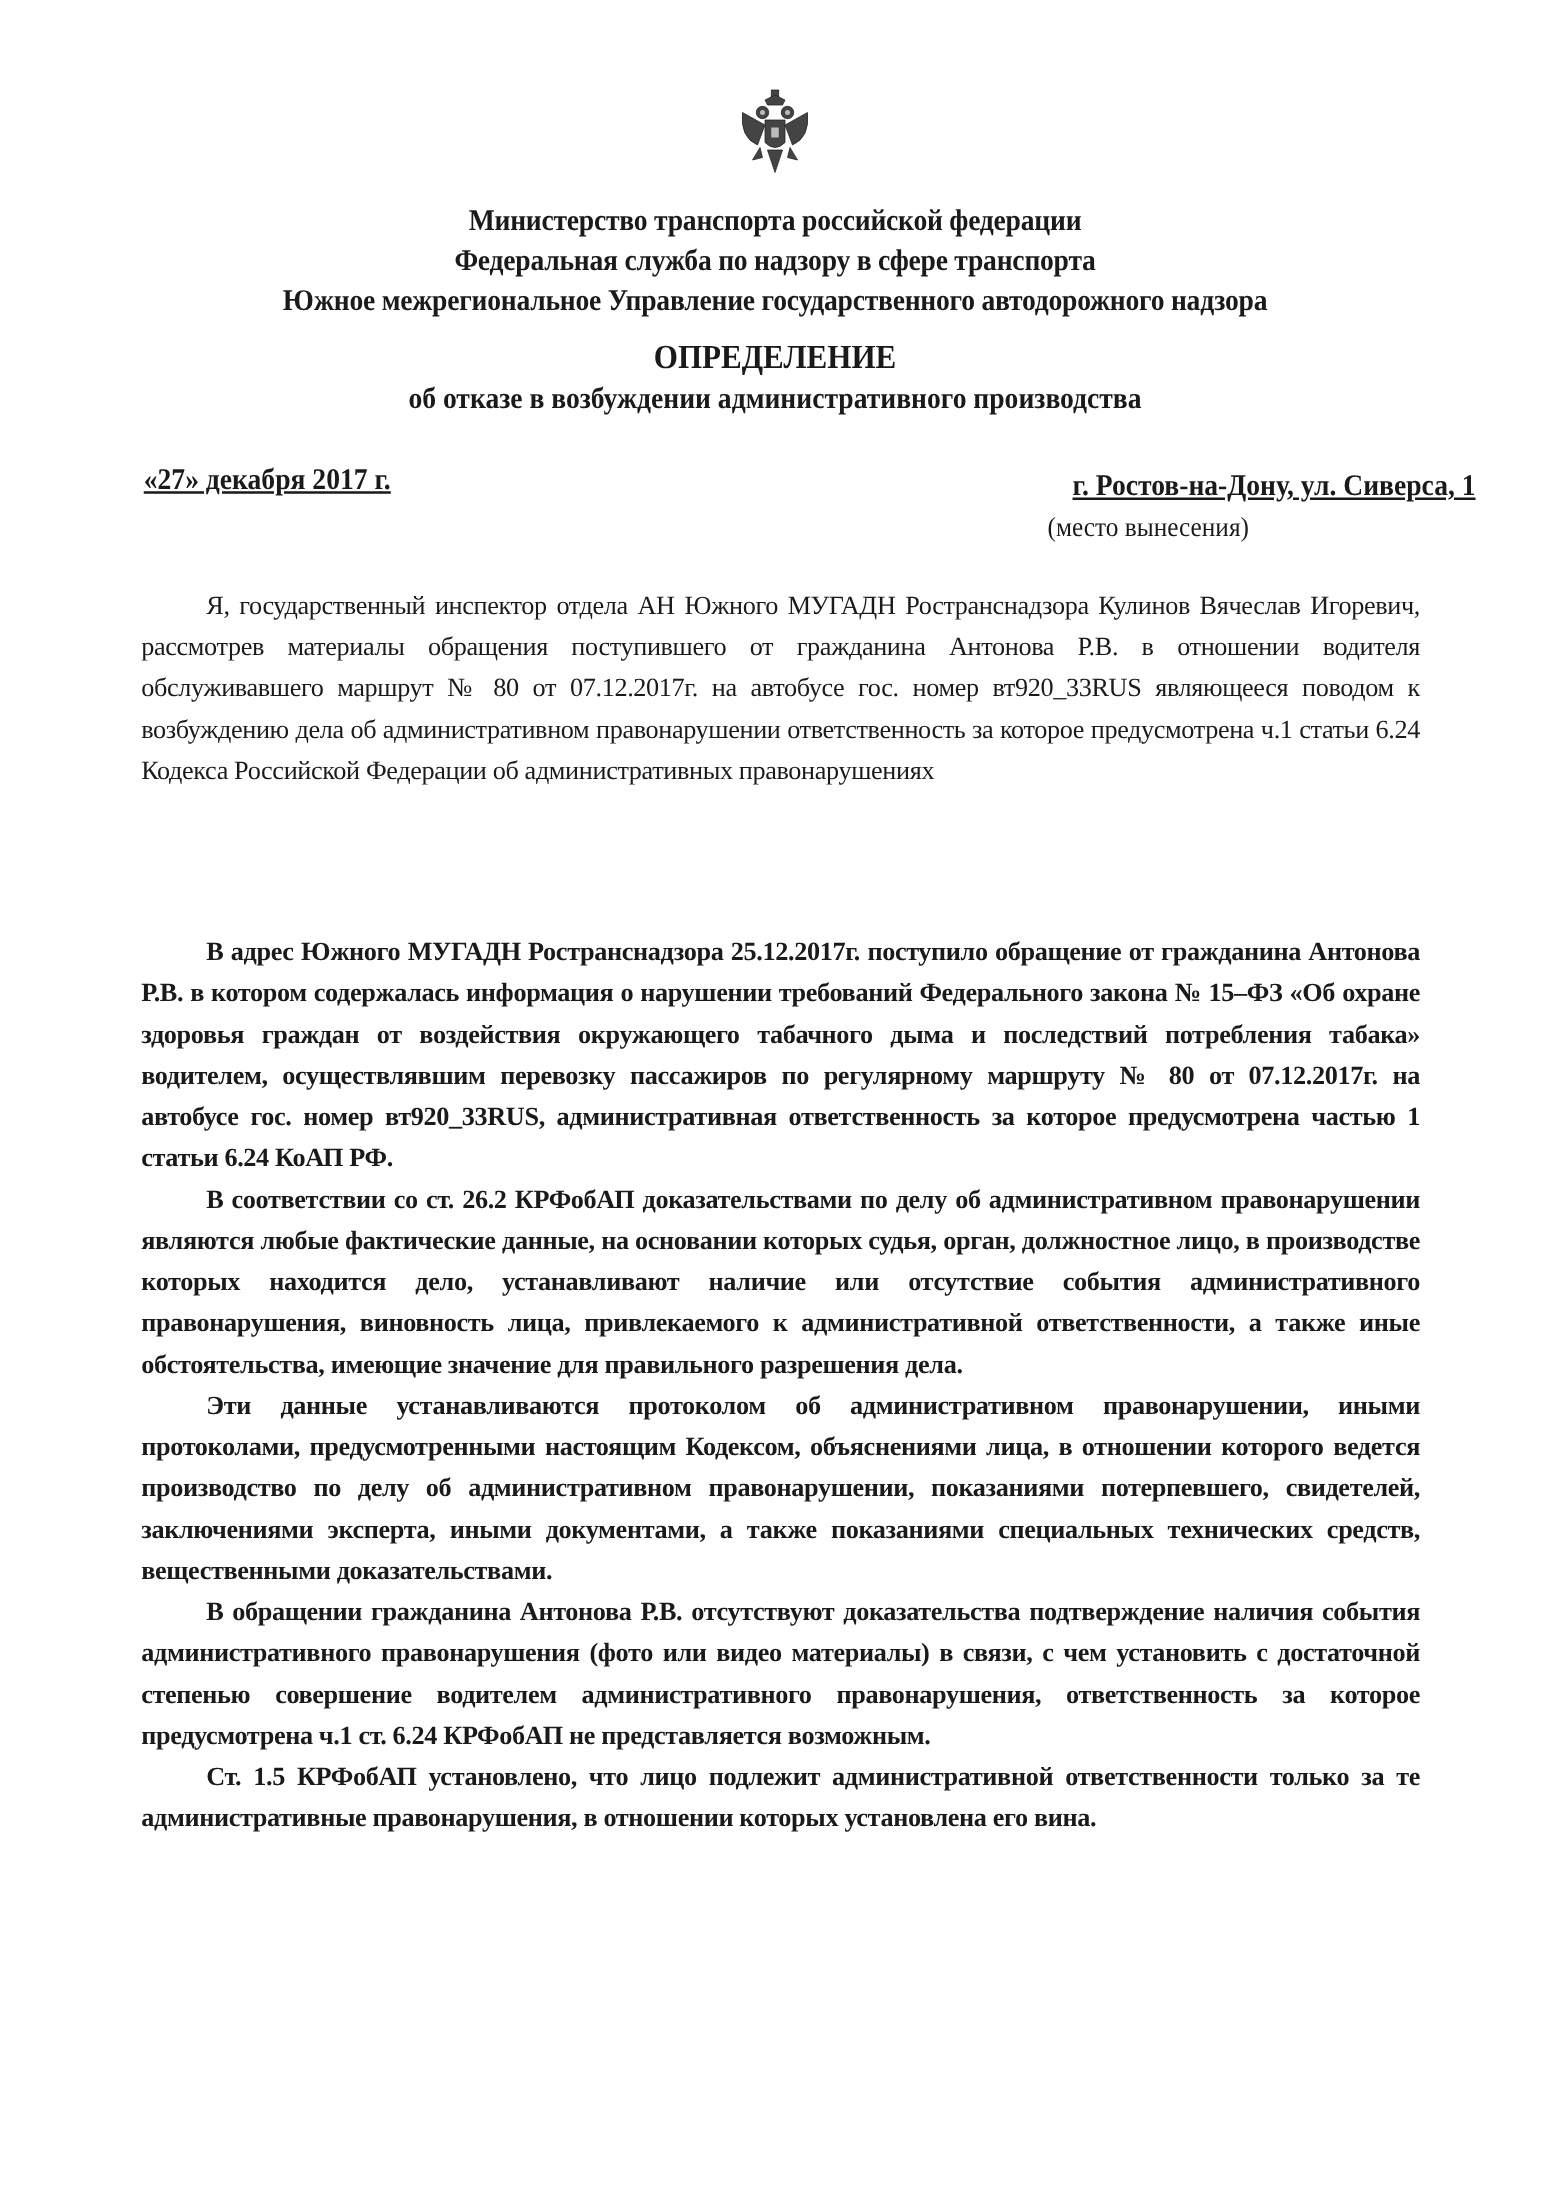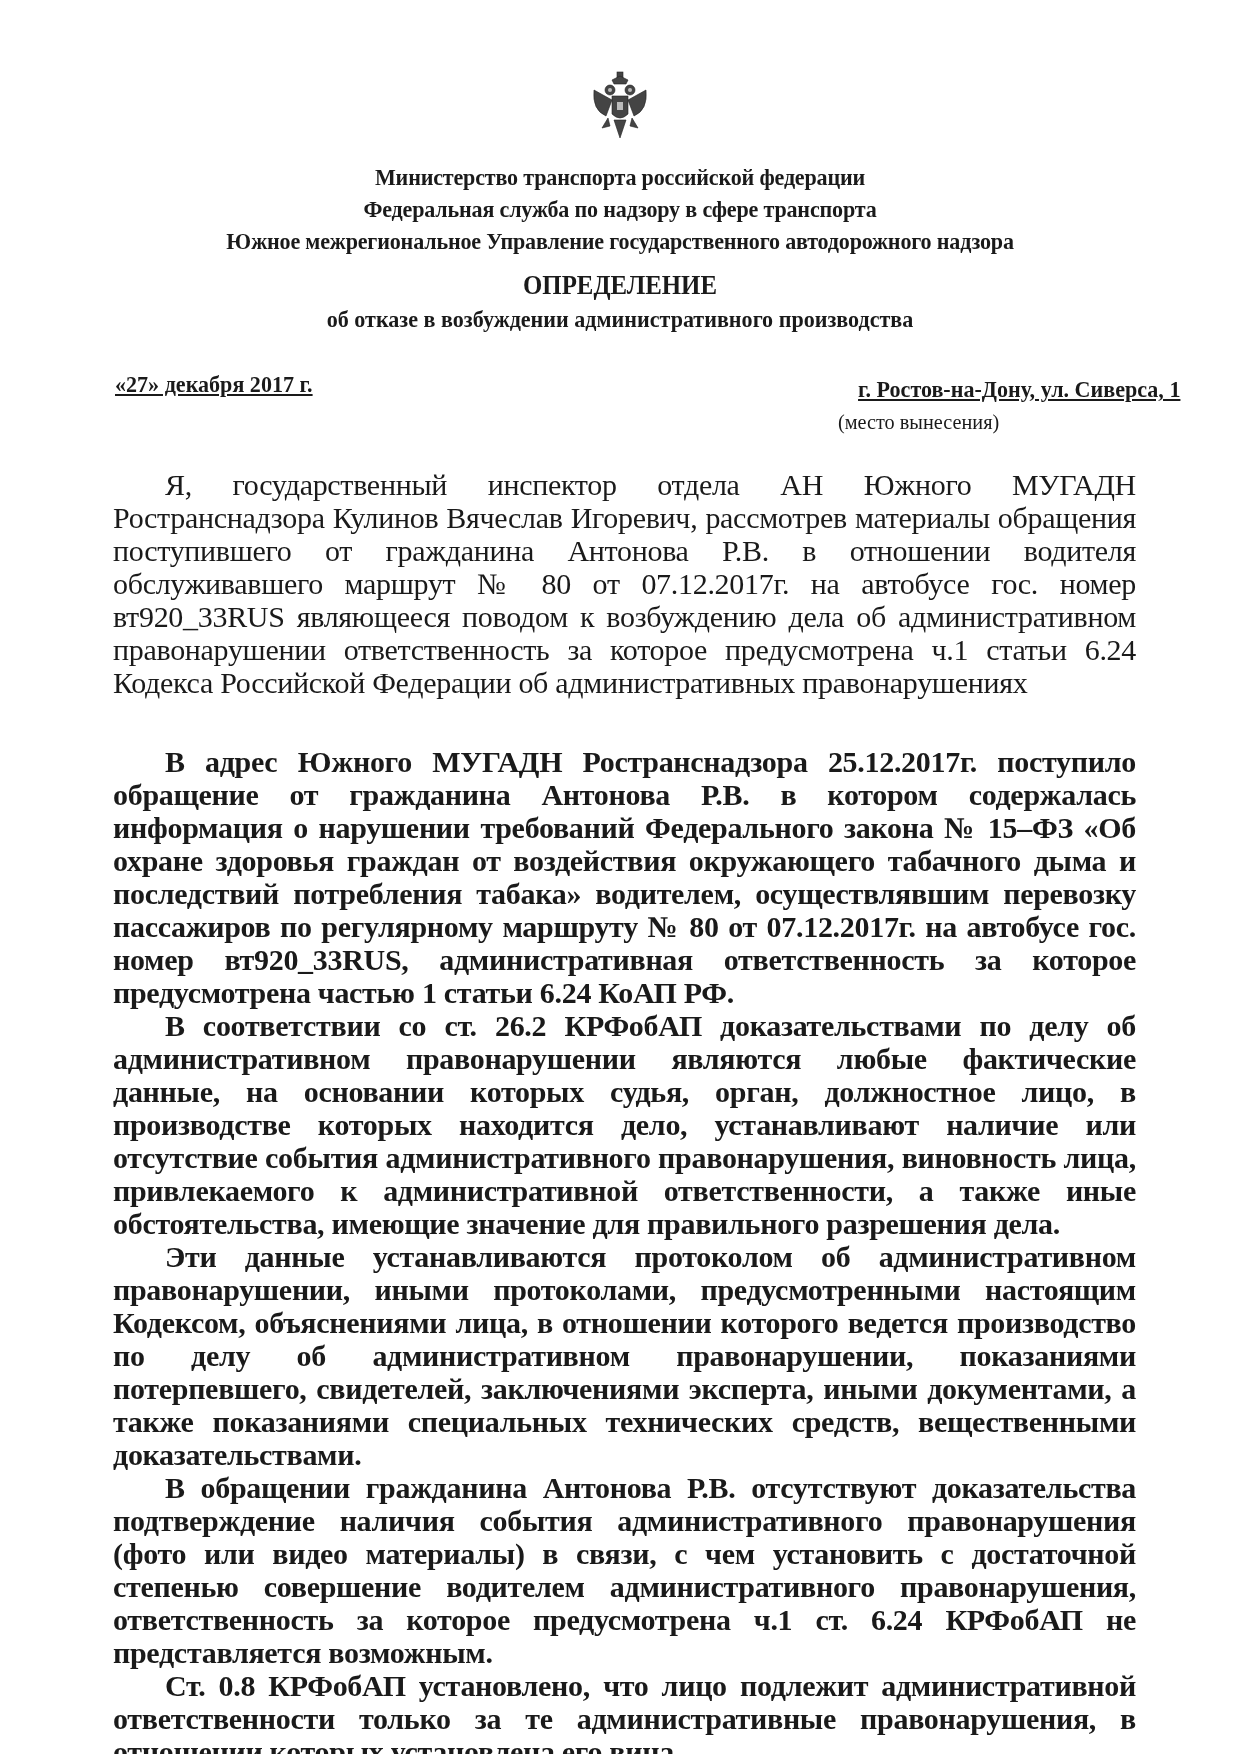--- a/index.html
+++ b/index.html
@@ -33,21 +33,21 @@
     }
     .place {
       position: absolute; right: 100px; top: 376px; font-size: 24px; font-weight: bold;
       text-decoration: underline; transform: scaleX(0.92); transform-origin: right;
     }
     .place-caption {
       position: absolute; left: 838px; top: 409px; font-size: 22px;
       transform: scaleX(0.92); transform-origin: left;
     }
     .body-text {
-      position: absolute; left: 113px; width: 1023px; font-size: 30px;
+      position: absolute; left: 113px; width: 1023px; font-size: 21px;
       line-height: 33px; text-align: justify; text-align-last: left;
       letter-spacing: -0.3px;
     }
     .body-text p { margin: 0; text-indent: 52px; }
     .para1 { top: 468px; }
     .section-heading {
       position: absolute; left: 0; width: 1240px; text-align: center; top: 680px;
       font-size: 24px; letter-spacing: 0.5px; color: #333;
     }
     .para-block { top: 745px; font-weight: bold; }
@@ -99,16 +99,16 @@
   <div class="body-text para1">
     <p>Я, государственный инспектор отдела АН Южного МУГАДН Ространснадзора Кулинов Вячеслав Игоревич, рассмотрев материалы обращения поступившего от гражданина Антонова Р.В. в отношении водителя обслуживавшего маршрут № 80 от 07.12.2017г. на автобусе гос. номер вт920_33RUS являющееся поводом к возбуждению дела об административном правонарушении ответственность за которое предусмотрена ч.1 статьи 6.24 Кодекса Российской Федерации об административных правонарушениях</p>
   </div>
 
 
   <div class="body-text para-block">
     <p>В адрес Южного МУГАДН Ространснадзора 25.12.2017г. поступило обращение от гражданина Антонова Р.В. в котором содержалась информация о нарушении требований Федерального закона № 15–ФЗ «Об охране здоровья граждан от воздействия окружающего табачного дыма и последствий потребления табака» водителем, осуществлявшим перевозку пассажиров по регулярному маршруту № 80 от 07.12.2017г. на автобусе гос. номер вт920_33RUS, административная ответственность за которое предусмотрена частью 1 статьи 6.24 КоАП РФ.</p>
     <p>В соответствии со ст. 26.2 КРФобАП доказательствами по делу об административном правонарушении являются любые фактические данные, на основании которых судья, орган, должностное лицо, в производстве которых находится дело, устанавливают наличие или отсутствие события административного правонарушения, виновность лица, привлекаемого к административной ответственности, а также иные обстоятельства, имеющие значение для правильного разрешения дела.</p>
     <p>Эти данные устанавливаются протоколом об административном правонарушении, иными протоколами, предусмотренными настоящим Кодексом, объяснениями лица, в отношении которого ведется производство по делу об административном правонарушении, показаниями потерпевшего, свидетелей, заключениями эксперта, иными документами, а также показаниями специальных технических средств, вещественными доказательствами.</p>
     <p>В обращении гражданина Антонова Р.В. отсутствуют доказательства подтверждение наличия события административного правонарушения (фото или видео материалы) в связи, с чем установить с достаточной степенью совершение водителем административного правонарушения, ответственность за которое предусмотрена ч.1 ст. 6.24 КРФобАП не представляется возможным.</p>
-    <p>Ст. 0.8 КРФобАП установлено, что лицо подлежит административной ответственности только за те административные правонарушения, в отношении которых установлена его вина.</p>
+    <p>Ст. 1.5 КРФобАП установлено, что лицо подлежит административной ответственности только за те административные правонарушения, в отношении которых установлена его вина.</p>
   </div>
 
 </div>
 
 </body></html>

